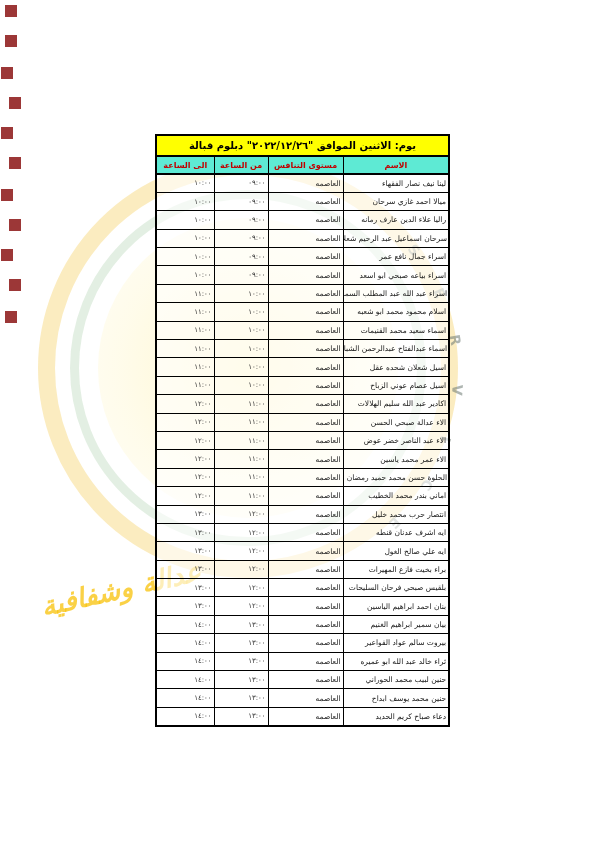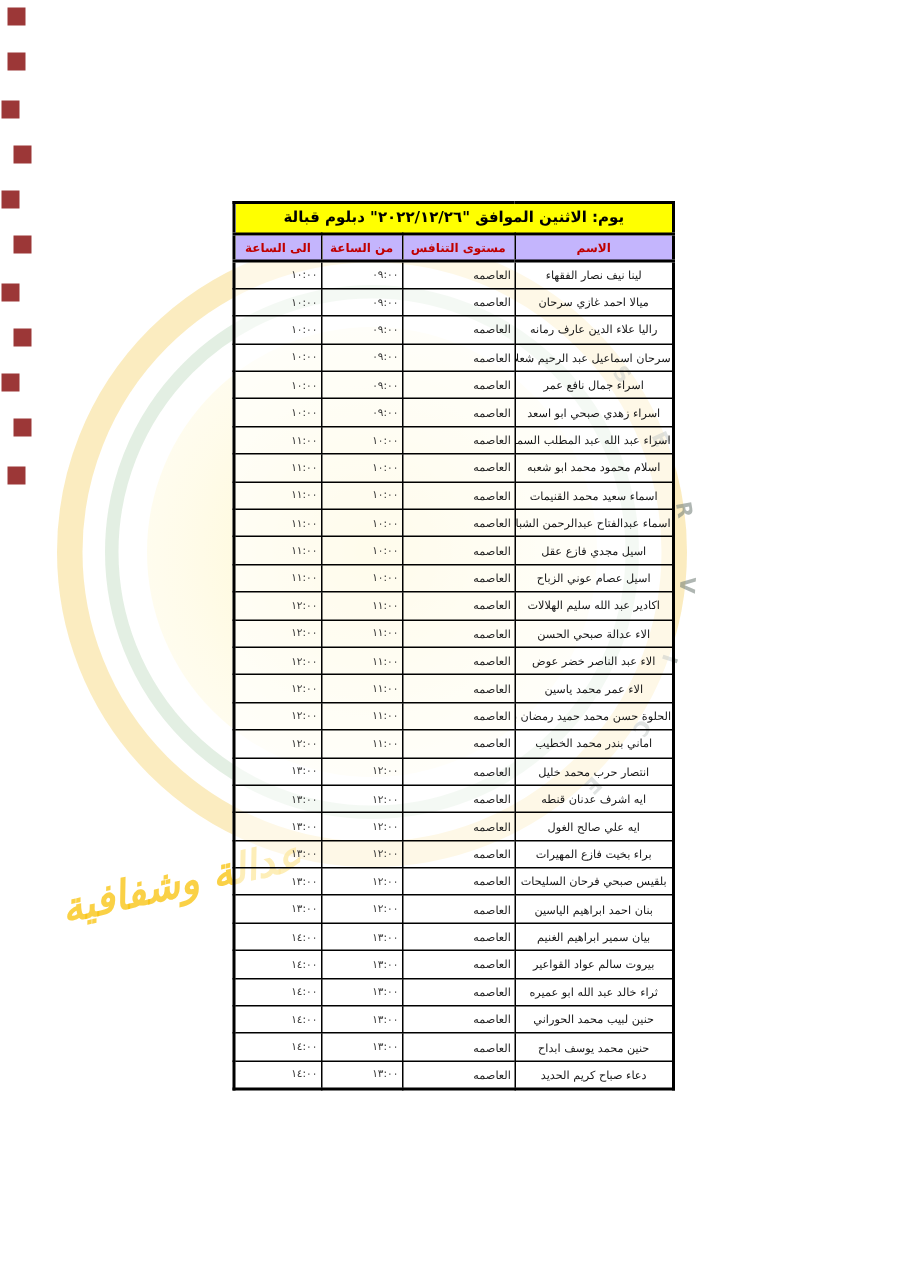--- a/index.html
+++ b/index.html
@@ -55,29 +55,29 @@
   .sched th,.sched td{
     border:1px solid #000;box-sizing:border-box;
     overflow:hidden;white-space:nowrap;
   }
   .sched th.title{
     background:#FFFF00;color:#000;font-weight:bold;
     font-size:10px;height:21px;text-align:center;
     border-bottom:2px solid #000;
   }
   .sched tr.cols th{
-    background:#c4b5fd;color:#C00000;font-weight:bold;
+    background:#5eead4;color:#C00000;font-weight:bold;
     font-size:8px;height:18px;text-align:center;
     border-bottom:2px solid #000;
   }
   .sched tbody td{
     height:18.4px;font-size:7.5px;color:#161616;
     padding:0 2px;
   }
-  .sched td.c-name{text-align:center;}
+  .sched td.c-name{text-align:right;}
   .sched td.c-level{text-align:right;color:#222;}
   .sched td.c-from,.sched td.c-to{text-align:right;color:#333;font-size:7px;}
 </style>
 </head>
 <body>
 
 <div id="watermark">
   <div class="wm-ring"></div>
   <div class="wm-green-ring"></div>
   <div class="wm-disc"></div>
@@ -150,21 +150,21 @@
         <td class="c-from">٠٩:٠٠</td>
         <td class="c-to">١٠:٠٠</td>
       </tr>
       <tr>
         <td class="c-name">اسراء جمال نافع عمر</td>
         <td class="c-level">العاصمه</td>
         <td class="c-from">٠٩:٠٠</td>
         <td class="c-to">١٠:٠٠</td>
       </tr>
       <tr>
-        <td class="c-name">اسراء زهدي صبحي ابو اسعد</td>
+        <td class="c-name">اسراء بياعه صبحي ابو اسعد</td>
         <td class="c-level">العاصمه</td>
         <td class="c-from">٠٩:٠٠</td>
         <td class="c-to">١٠:٠٠</td>
       </tr>
       <tr>
         <td class="c-name">اسراء عبد الله عبد المطلب السماك</td>
         <td class="c-level">العاصمه</td>
         <td class="c-from">١٠:٠٠</td>
         <td class="c-to">١١:٠٠</td>
       </tr>
@@ -180,21 +180,21 @@
         <td class="c-from">١٠:٠٠</td>
         <td class="c-to">١١:٠٠</td>
       </tr>
       <tr>
         <td class="c-name">اسماء عبدالفتاح عبدالرحمن الشباطات</td>
         <td class="c-level">العاصمه</td>
         <td class="c-from">١٠:٠٠</td>
         <td class="c-to">١١:٠٠</td>
       </tr>
       <tr>
-        <td class="c-name">اسيل مجدي فازع عقل</td>
+        <td class="c-name">اسيل شعلان شحده عقل</td>
         <td class="c-level">العاصمه</td>
         <td class="c-from">١٠:٠٠</td>
         <td class="c-to">١١:٠٠</td>
       </tr>
       <tr>
         <td class="c-name">اسيل عصام عوني الزباح</td>
         <td class="c-level">العاصمه</td>
         <td class="c-from">١٠:٠٠</td>
         <td class="c-to">١١:٠٠</td>
       </tr>

